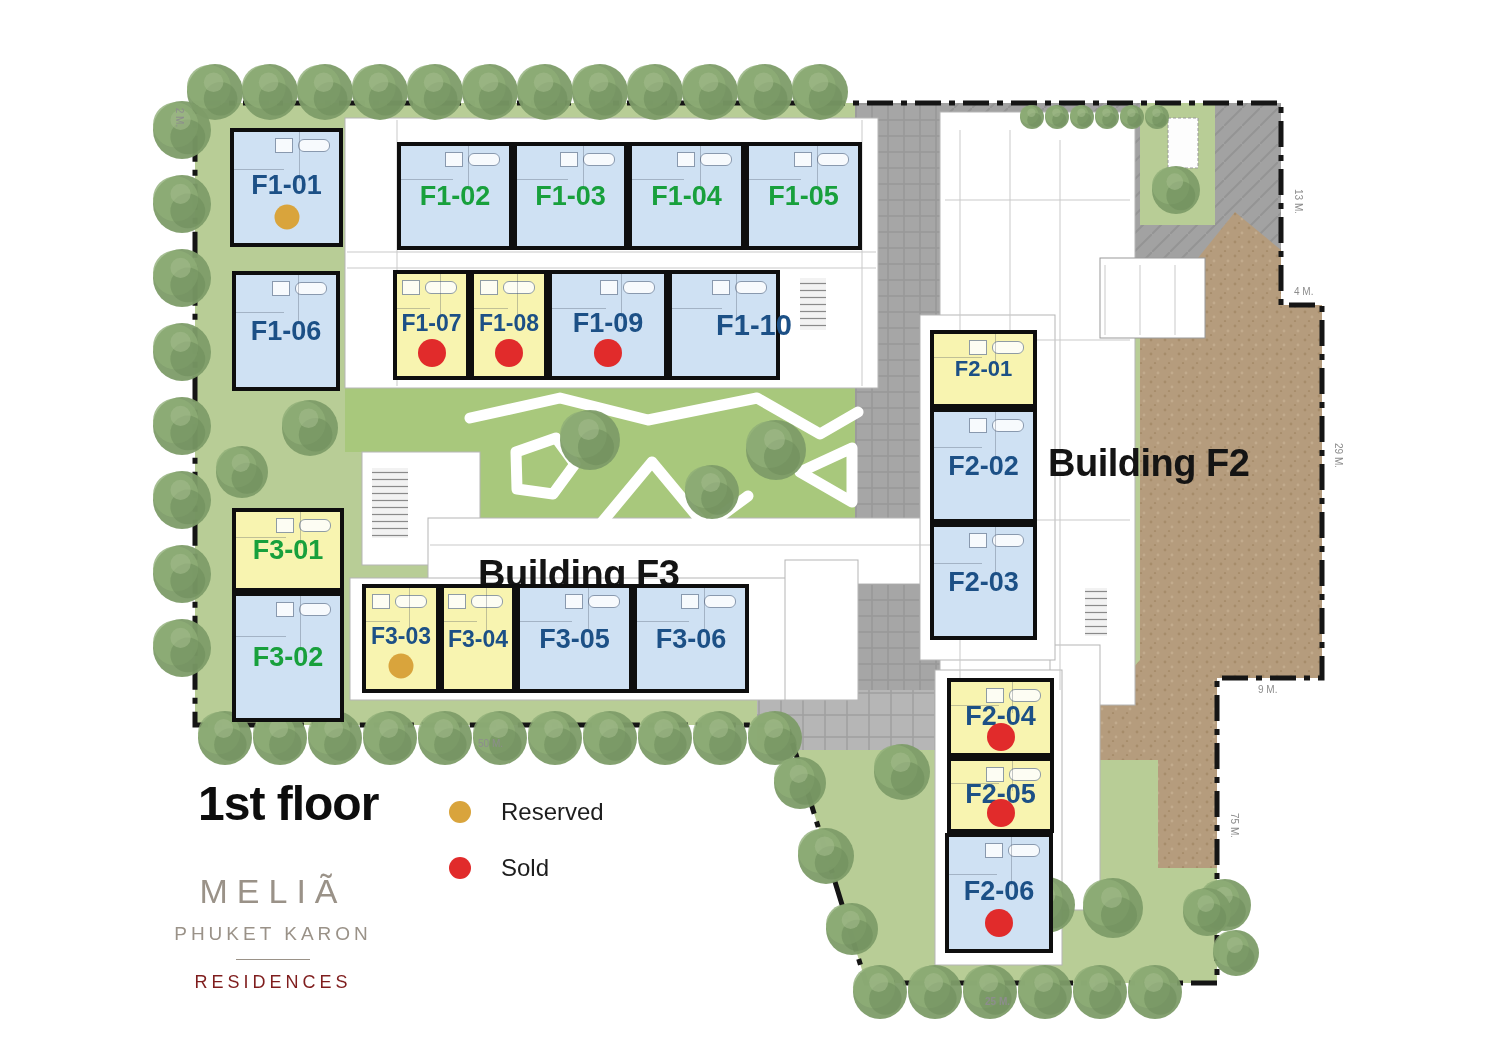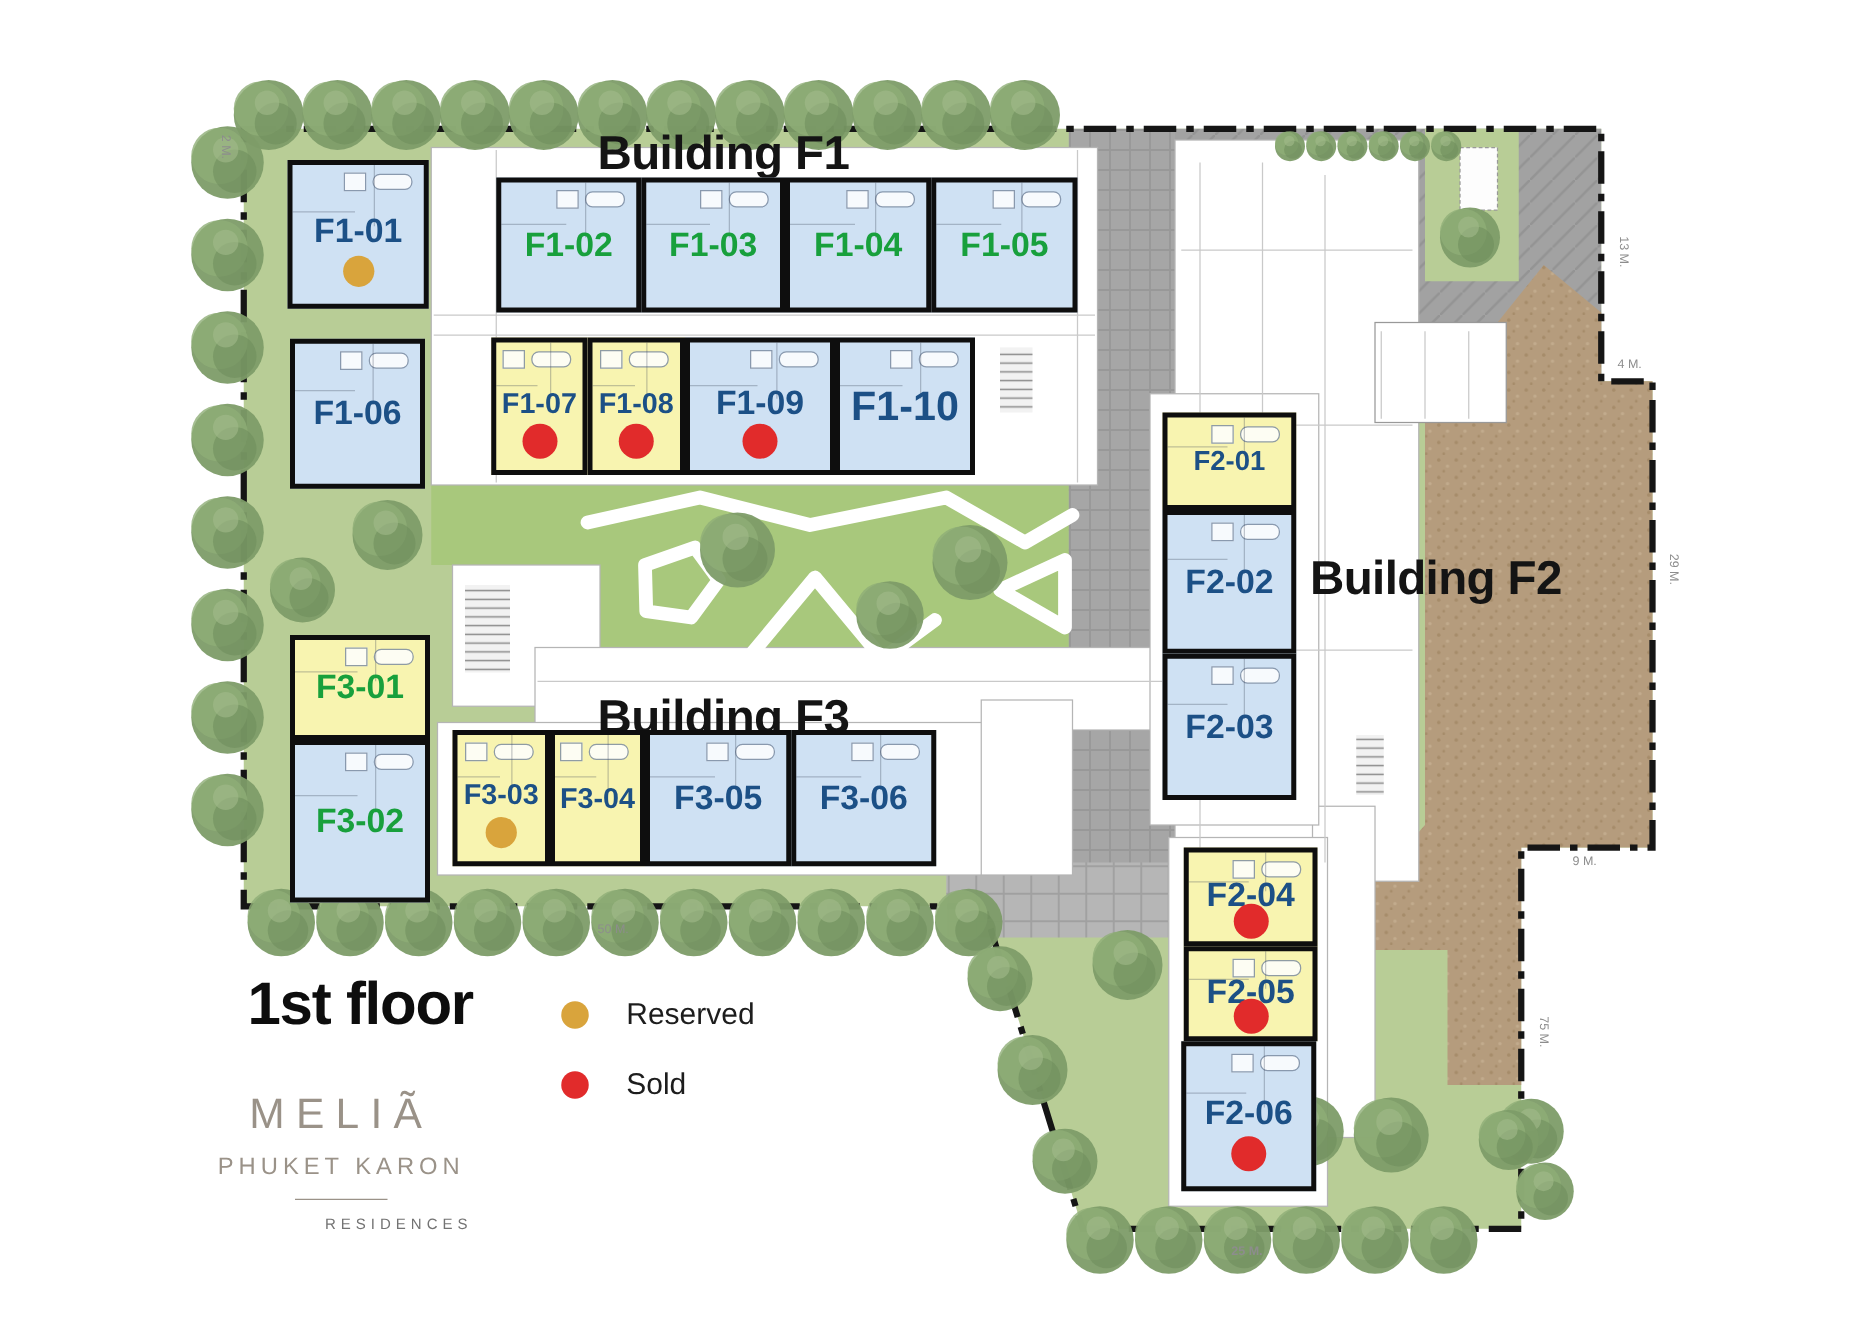--- a/index.html
+++ b/index.html
@@ -21,21 +21,21 @@
   .fx-wall-v{left:62%;top:0;bottom:56%;width:0;border-left:1px solid rgba(60,70,90,.35);}
   .btitle{position:absolute;font-weight:800;font-size:38px;color:#141414;white-space:nowrap;letter-spacing:-0.5px;}
   .floor-label{position:absolute;left:198px;top:776px;font-weight:800;font-size:48px;color:#0d0d0d;letter-spacing:-1px;}
   .legend-row{position:absolute;display:flex;align-items:center;gap:30px;}
   .legend-dot{width:22px;height:22px;border-radius:50%;}
   .legend-text{font-size:24px;color:#1d1d1d;}
   .logo{position:absolute;left:168px;top:872px;width:210px;text-align:center;color:#9a9288;}
   .logo-brand{font-size:34px;letter-spacing:9px;font-weight:400;}
   .logo-loc{font-size:19px;letter-spacing:4px;margin-top:12px;}
   .logo-rule{width:74px;height:1px;background:#9a9288;margin:14px auto 12px auto;}
-  .logo-div{font-size:12px;letter-spacing:4px;color:#737373;text-align:right;}
+  .logo-div{font-size:18px;letter-spacing:4px;color:#7f1d1d;}
   .dim{position:absolute;font-size:10px;color:#8d8d8d;white-space:nowrap;}
   .dim.rot{transform:rotate(90deg);}
 </style>
 </head>
 <body>
 
 <div id="canvas">
 
   <svg id="siteSvg" width="1500" height="1059" viewBox="0 0 1500 1059">
     <defs>
@@ -456,21 +456,20 @@
         </g>
         <g>
           <circle cx="1157" cy="117" r="12" fill="#7d9c68" opacity="0.95"></circle>
           <circle cx="1154.36" cy="114.84" r="9.36" fill="#8fae77" opacity="0.8"></circle>
           <circle cx="1159.4" cy="119.88" r="7.199999999999999" fill="#6e8c5b" opacity="0.55"></circle>
           <circle cx="1156.4" cy="112.8" r="4.199999999999999" fill="#a2bb8b" opacity="0.6"></circle>
         </g>
       </g>
   </svg>
 
-  <div class="btitle" style="left:478px;top:102px;">Building F1</div>
   <div class="btitle" style="left:1048px;top:442px;">Building F2</div>
   <div class="btitle" style="left:478px;top:534px;margin-top:19px;">Building F3</div>
 
   <div id="unitsLayer">
       <div class="unit fill-blue" style="left: 230px; top: 128px; width: 113px; height: 119px;">
         <span class="fx fx-bath"></span>
         <span class="fx fx-wc"></span>
         <span class="fx fx-wall-h"></span>
         <span class="fx fx-wall-v"></span>
         <span class="lbl lbl-navy" style="font-size: 27px; top: 48%;">F1-01</span>
@@ -533,21 +532,21 @@
         <span class="fx fx-wall-h"></span>
         <span class="fx fx-wall-v"></span>
         <span class="lbl lbl-navy" style="font-size: 27px; top: 48%;">F1-09</span>
         <span class="dot" style="width: 28px; height: 28px; top: 77%; background: rgb(225, 43, 43);"></span>
       </div>
       <div class="unit fill-blue" style="left: 668px; top: 270px; width: 112px; height: 110px;">
         <span class="fx fx-bath"></span>
         <span class="fx fx-wc"></span>
         <span class="fx fx-wall-h"></span>
         <span class="fx fx-wall-v"></span>
-        <span class="lbl lbl-navy" style="font-size: 33px; top: 50%;">F1-10</span>
+        <span class="lbl lbl-navy" style="font-size: 29px; top: 50%; margin-left: 30px;">F1-10</span>
       </div>
       <div class="unit fill-yellow" style="left: 930px; top: 330px; width: 107px; height: 78px;">
         <span class="fx fx-bath"></span>
         <span class="fx fx-wc"></span>
         <span class="fx fx-wall-h"></span>
         <span class="fx fx-wall-v"></span>
         <span class="lbl lbl-navy" style="font-size: 22px; top: 50%;">F2-01</span>
       </div>
       <div class="unit fill-blue" style="left: 930px; top: 408px; width: 107px; height: 115px;">
         <span class="fx fx-bath"></span>

